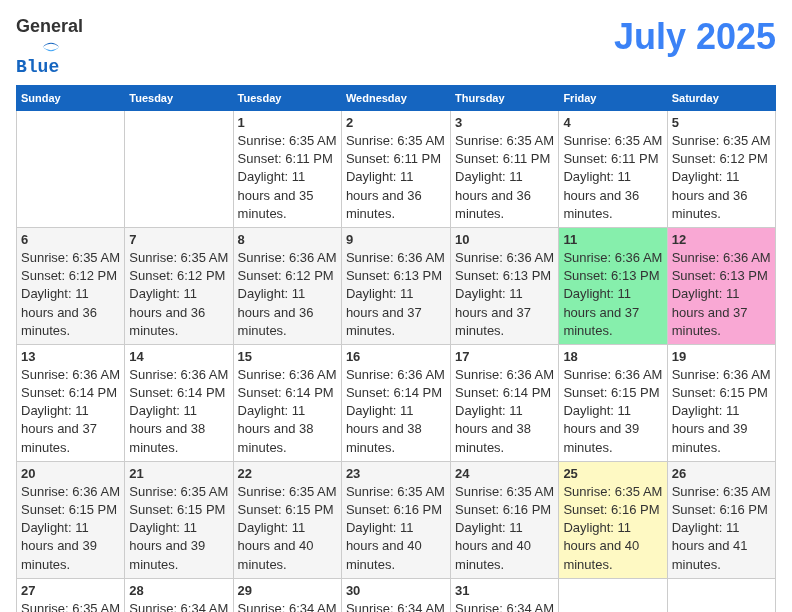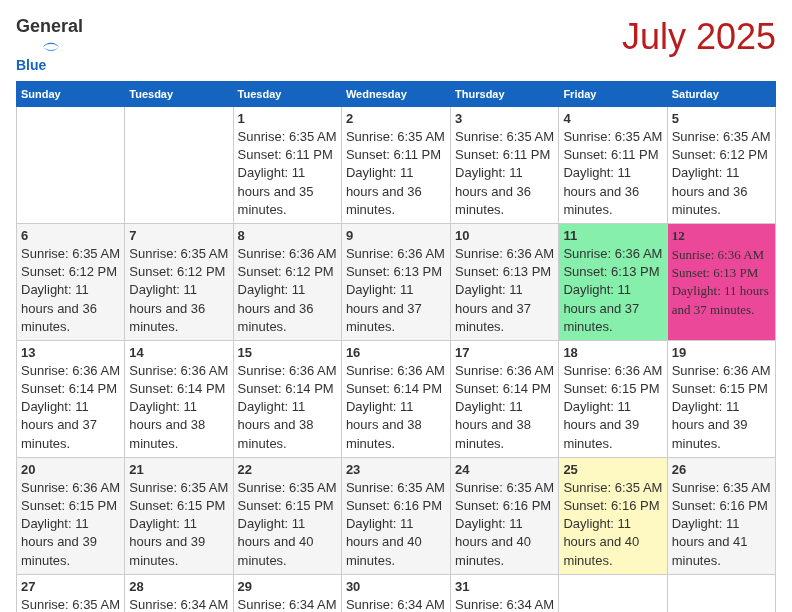--- a/index.html
+++ b/index.html
@@ -25,36 +25,37 @@
       display: flex;
       align-items: center;
       flex-direction: column;
     }
     .logo-general {
       font-size: 18px;
       font-weight: bold;
       color: #333;
     }
     .logo-blue {
-      font-size: 14px;
+      font-size: 18px;
       font-weight: bold;
       color: #1565c0;
+      font-family: Liberation Mono, monospace;
     }
     .logo-icon {
       width: 20px;
       height: 20px;
       margin-left: 2px;
     }
     .title-section {
       text-align: right;
     }
     .month-title {
       font-size: 36px;
-      font-weight: normal;
-      color: #b91c1c;
+      font-weight: bold;
+      color: #3b82f6;
     }
     .subtitle {
       font-size: 14px;
       color: #555;
     }
     .calendar {
       width: 100%;
       border-collapse: collapse;
       font-size: 10px;
     }
@@ -187,21 +188,21 @@
           <div class="day-info" style="white-space: pre-line;">Sunrise: 6:36 AM
 Sunset: 6:13 PM
 Daylight: 11 hours and 37 minutes.</div>
         </td>
         <td style="background: #86efac;">
           <span class="day-number">11</span>
           <div class="day-info" style="white-space: pre-line;">Sunrise: 6:36 AM
 Sunset: 6:13 PM
 Daylight: 11 hours and 37 minutes.</div>
         </td>
-        <td style="background: #ec4899; font-family: Liberation Serif, serif;">
+        <td style="background: #f9a8d4;">
           <span class="day-number">12</span>
           <div class="day-info" style="white-space: pre-line;">Sunrise: 6:36 AM
 Sunset: 6:13 PM
 Daylight: 11 hours and 37 minutes.</div>
         </td>
       </tr>
       <tr>
         <td>
           <span class="day-number">13</span>
           <div class="day-info" style="white-space: pre-line;">Sunrise: 6:36 AM

